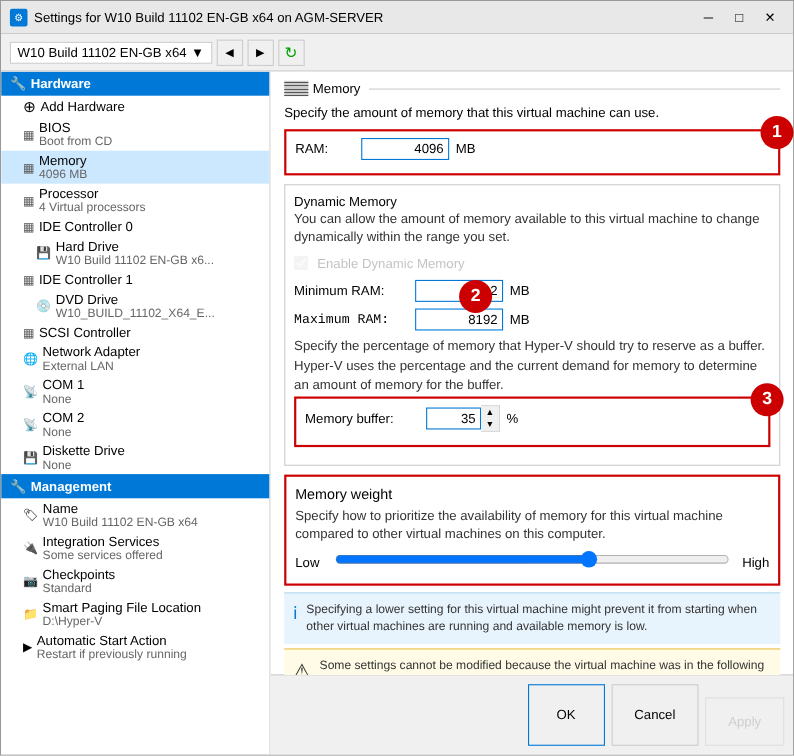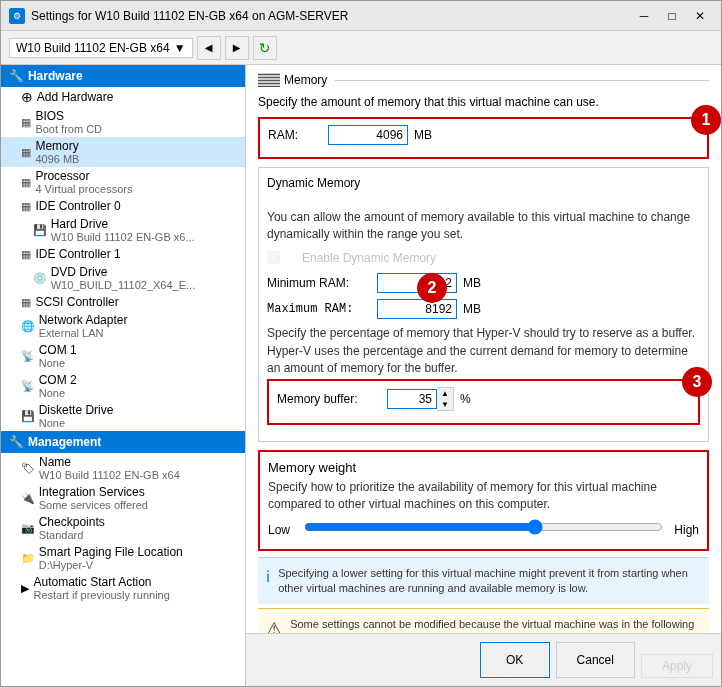--- a/index.html
+++ b/index.html
@@ -32,31 +32,31 @@
     .right-panel { flex: 1; display: flex; flex-direction: column; background: white; overflow: hidden; }
 
     .content-area { flex: 1; padding: 8px 12px; overflow-y: auto; }
 
     .section-header { display: flex; align-items: center; margin-bottom: 8px; }
     .section-header-line { flex: 1; height: 1px; background: #ccc; margin-left: 8px; }
 
     .field-row { display: flex; align-items: center; margin-bottom: 6px; }
     .field-input { border: 1px solid #0078d7; padding: 2px 4px; width: 80px; text-align: right; font-size: 12px; background: white; }
 
-    .checkbox-row { display: flex; align-items: center; gap: 22px; margin-bottom: 8px; }
+    .checkbox-row { display: flex; align-items: center; gap: 8px; margin-bottom: 8px; }
     .checkbox-disabled { opacity: 0.5; cursor: not-allowed; }
 
     .warning-box { background: #fffbe6; border-top: 1px solid #e8c24a; padding: 8px; margin-top: 4px; display: flex; gap: 8px; font-size: 11px; line-height: 1.4; color: #333; }
     .warning-icon { font-size: 18px; flex-shrink: 0; }
 
     .info-box { background: #e8f4fd; border-top: 1px solid #b3d9f0; padding: 8px; display: flex; gap: 8px; font-size: 11px; line-height: 1.4; color: #333; margin-bottom: 4px; }
     .info-icon { font-size: 16px; flex-shrink: 0; color: #0078d7; }
 
     .button-bar { border-top: 1px solid #ccc; padding: 8px; display: flex; justify-content: flex-end; gap: 6px; background: #f0f0f0; }
-    .btn { padding: 4px 20px; border: 1px solid #ccc; background: #f0f0f0; cursor: pointer; font-size: 12px; min-width: 70px; }
+    .btn { padding: 14px 20px; border: 1px solid #ccc; background: #f0f0f0; cursor: pointer; font-size: 12px; min-width: 70px; }
     .btn.primary { border-color: #0078d7; }
     .btn.disabled { opacity: 0.5; cursor: not-allowed; margin-top: 12px; }
 
     .ram-section { border: 2px solid #c00; padding: 6px 8px; margin-bottom: 8px; position: relative; }
     .memory-buffer-section { border: 2px solid #c00; padding: 6px 8px; margin-bottom: 8px; position: relative; }
 
     .num-callout { position: absolute; width: 30px; height: 30px; background: #c00; color: white; border-radius: 50%; font-size: 16px; font-weight: bold; display: flex; align-items: center; justify-content: center; z-index: 10; }
 
     .spinner-input { display: flex; align-items: center; }
     .spinner-input input { border: 1px solid #0078d7; padding: 2px 4px; width: 60px; text-align: right; font-size: 12px; }
@@ -260,21 +260,21 @@
             <input type="text" class="field-input" value="4096" style="">
             <span style="margin-left:6px;font-size:12px;">MB</span>
           </div>
 
           <div class="num-callout" style="top:-14px;right:-14px;">
             <span>1</span>
           </div>
         </div>
 
         <div style="border:1px solid #ccc;padding:8px;margin-bottom:8px;position:relative;">
-          <div style="font-size:12px;font-weight:normal;margin-bottom:19px;">Dynamic Memory</div>
+          <div style="font-size:12px;font-weight:normal;margin-bottom:0;">Dynamic Memory</div>
           <p style="font-size:12px;color:#333;margin-bottom:8px;line-height:1.4;">You can allow the amount of memory available to this virtual machine to change dynamically within the range you set.</p>
 
           <div class="checkbox-row checkbox-disabled">
             <input type="checkbox" checked="" disabled="" style="opacity: 0.5;">
             <label style="opacity:0.5;">Enable Dynamic Memory</label>
           </div>
 
           <div style="position:relative;">
             <div class="field-row">
               <span style="width:110px;font-size:12px;">Minimum RAM:</span>

